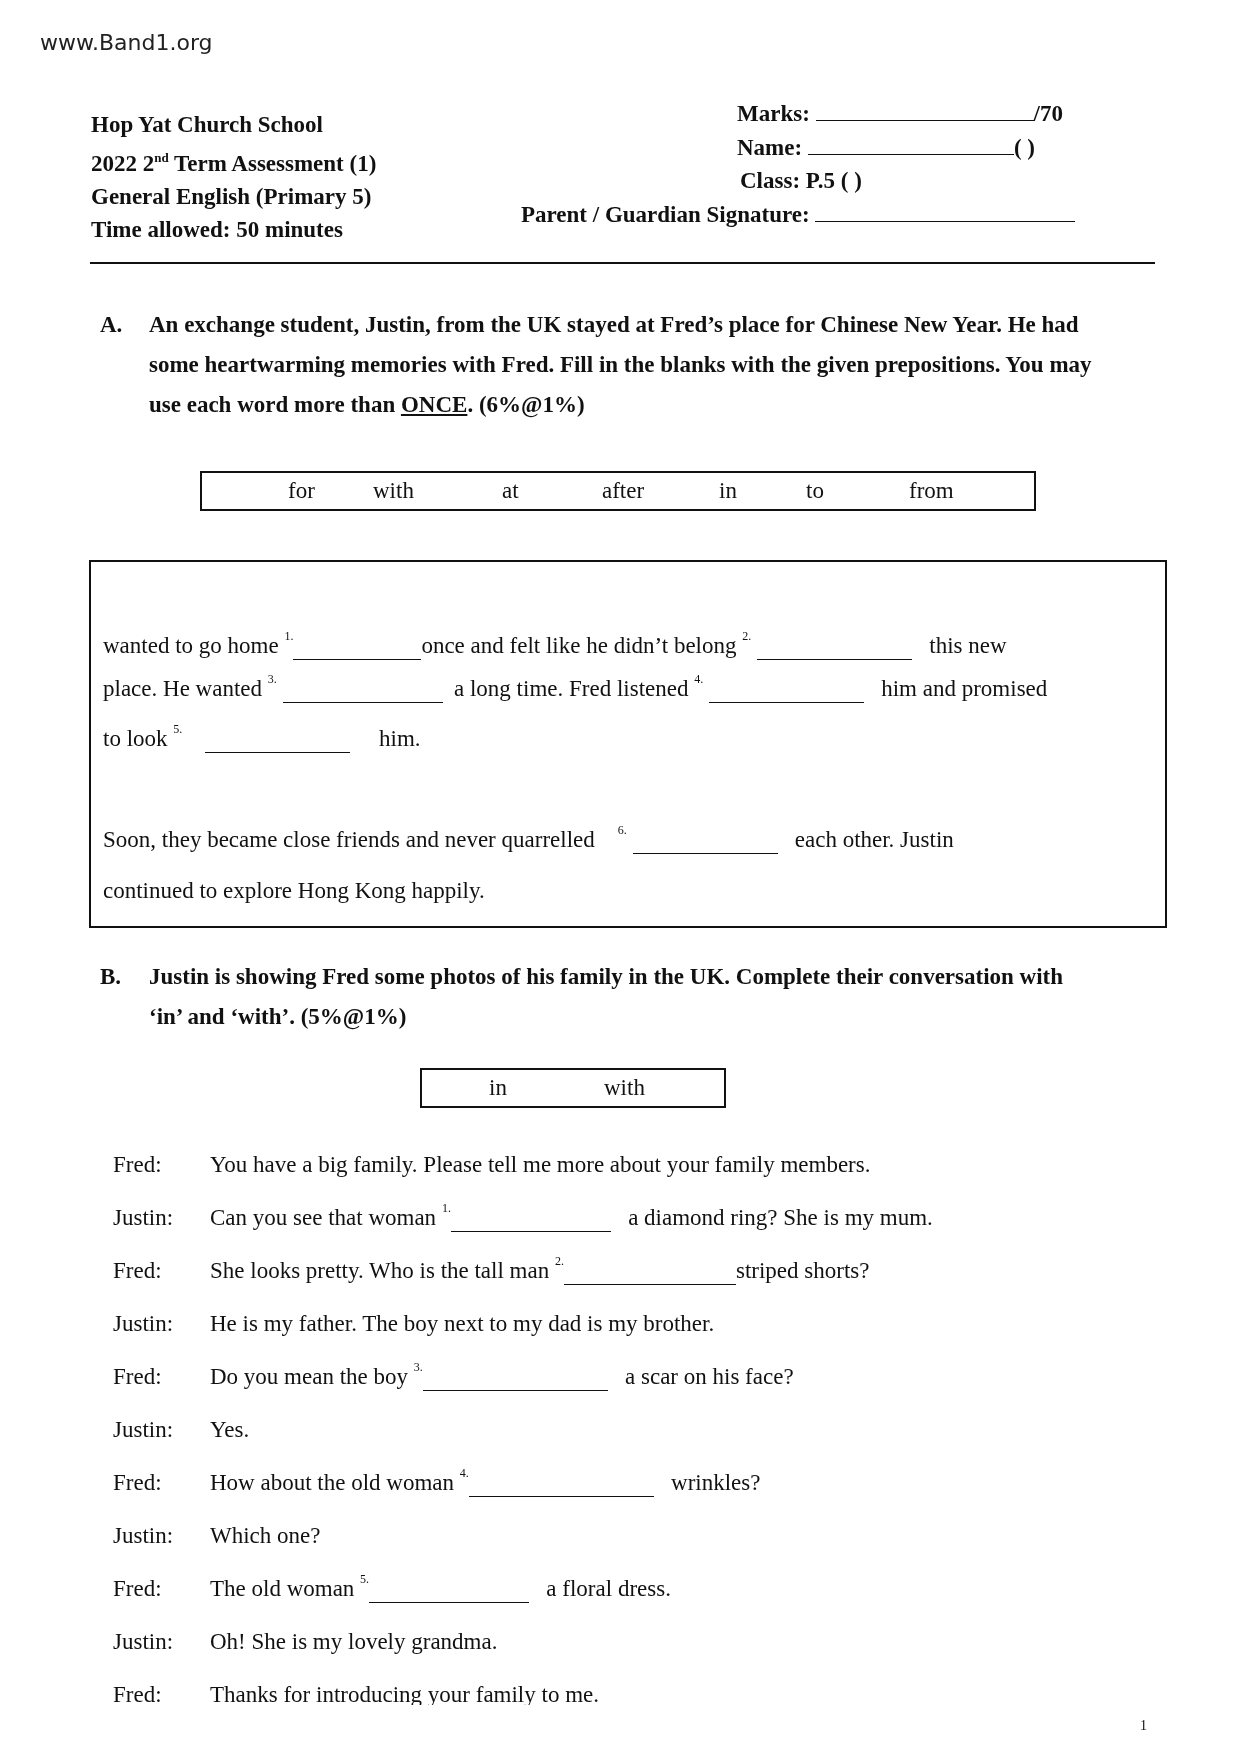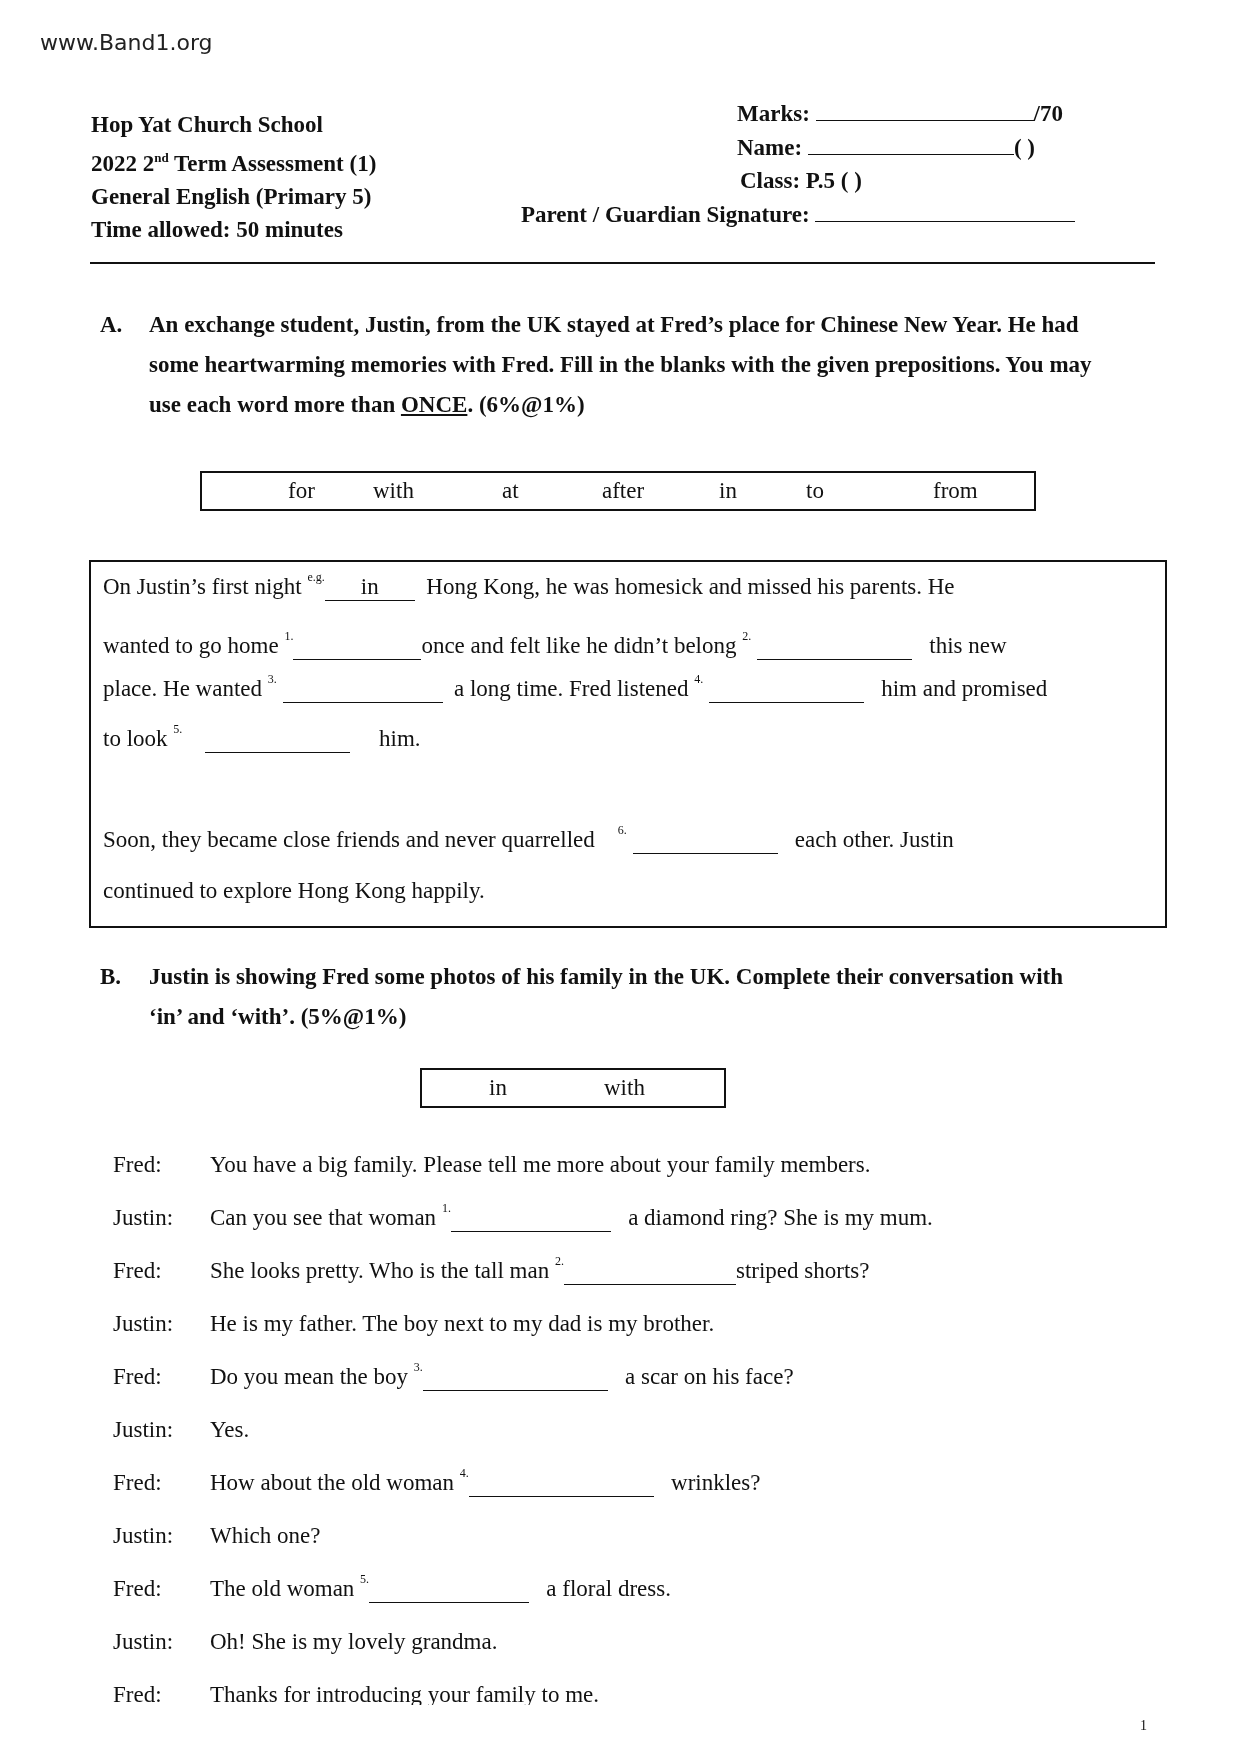--- a/index.html
+++ b/index.html
@@ -56,27 +56,24 @@
   <span class="body"><span>An exchange student, Justin, from the UK stayed at Fred’s place for Chinese New Year. He had some heartwarming memories with Fred. Fill in the blanks with the given prepositions. You may use each word more than </span><span class="u">ONCE</span><span>. (6%@1%)</span></span>
 </div>
 
 <div class="wordbox" style="left:200px; top:471px; width:832px; height:36px;">
   <span style="left:74px;margin-left:12px;">for</span>
   <span style="left:171px;">with</span>
   <span style="left:300px;">at</span>
   <span style="left:400px;">after</span>
   <span style="left:517px;">in</span>
   <span style="left:604px;">to</span>
-  <span style="left:707px;margin-left:24px;">from</span>
+  <span style="left:707px;">from</span>
 </div>
 
 <div class="passage">
-  <div class="pline" style="top:12px;">
-    <span>On Justin’s first night </span><span class="sup">e.g.</span><span class="inblank" style="width:90px;">in</span>&nbsp;&nbsp;<span>Hong Kong, he was homesick and missed his parents. He</span>
-  </div>
   <div class="pline" style="top:71px;">
     <span>wanted to go home </span><span class="sup">1.</span><span class="inblank" style="width:128px;">&nbsp;</span><span>once and felt like he didn’t belong </span><span class="sup">2.</span> <span class="inblank" style="width:155px;">&nbsp;</span>&nbsp;&nbsp;&nbsp;<span>this new</span>
   </div>
   <div class="pline" style="top:114px;">
     <span>place. He wanted </span><span class="sup">3.</span> <span class="inblank" style="width:160px;">&nbsp;</span>&nbsp;&nbsp;<span>a long time. Fred listened </span><span class="sup">4.</span> <span class="inblank" style="width:155px;">&nbsp;</span>&nbsp;&nbsp;&nbsp;<span>him and promised</span>
   </div>
   <div class="pline" style="top:164px;">
     <span>to look </span><span class="sup">5.</span>&nbsp;&nbsp;&nbsp; <span class="inblank" style="width:145px;">&nbsp;</span>&nbsp;&nbsp;&nbsp;&nbsp;&nbsp;<span>him.</span>
   </div>
   <div class="pline" style="top:265px;">

